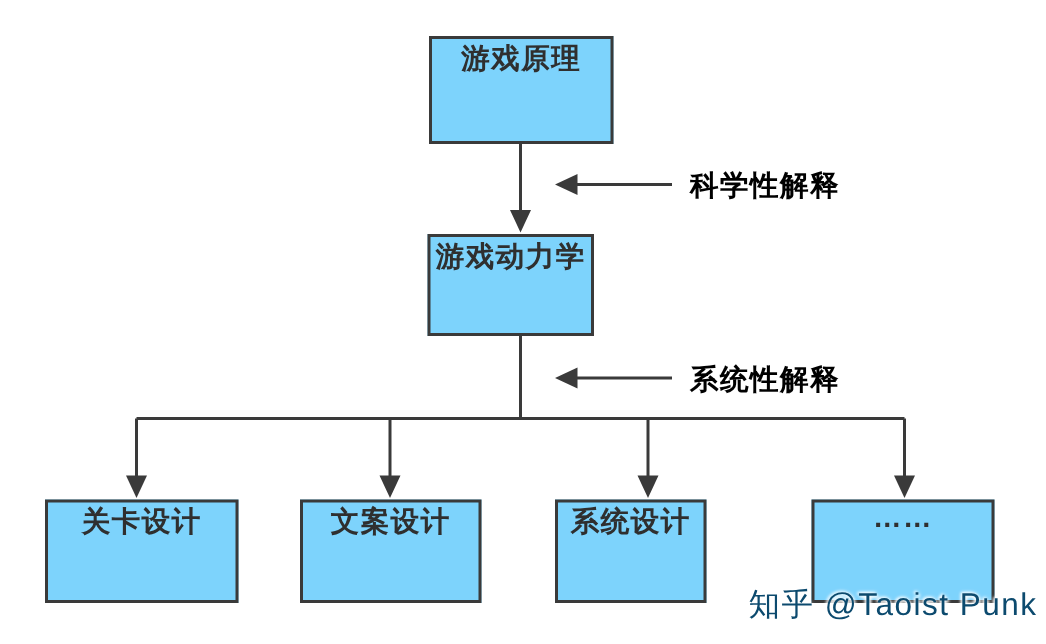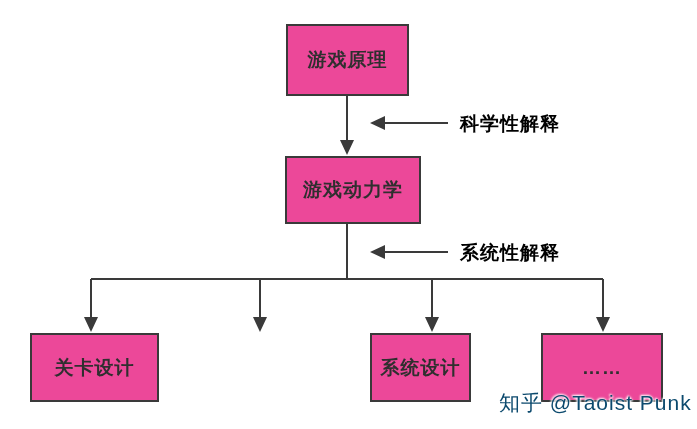--- a/index.html
+++ b/index.html
@@ -19,32 +19,32 @@
     position: absolute;
     left: 0;
     top: 0;
     width: 697px;
     height: 429px;
     pointer-events: none;
   }
   .node {
     position: absolute;
     border: 2px solid #3a3a3a;
-    background: #ec4899;
+    background: #7dd3fc;
     display: flex;
-    align-items: center;
+    align-items: flex-start;
     justify-content: center;
     box-sizing: border-box;
     font-size: 19px;
     font-weight: bold;
     color: #2f2f2f;
     letter-spacing: 1px;
   }
   .node-root   { left: 286px; top: 24px;  width: 123px; height: 72px; }
-  .node-middle { left: 285px; top: 156px; width: 136px; height: 68px; }
+  .node-middle { left: 285px; top: 156px; width: 111px; height: 68px; }
   .node-child  { top: 333px; height: 69px; }
   .child-0 { left: 30px;  width: 129px; }
   .child-1 { left: 200px; width: 121px; }
   .child-2 { left: 370px; width: 101px; }
   .child-3 { left: 541px; width: 122px; }
   .annotation {
     position: absolute;
     left: 460px;
     font-size: 19px;
     font-weight: bold;
@@ -105,20 +105,23 @@
     <span>游戏原理</span>
   </div>
 
   <div class="node node-middle">
     <span>游戏动力学</span>
   </div>
 
   <div class="node node-child child-0">
     <span>关卡设计</span>
   </div>
+  <div class="node node-child child-1">
+    <span>文案设计</span>
+  </div>
   <div class="node node-child child-2">
     <span>系统设计</span>
   </div>
   <div class="node node-child child-3">
     <span>……</span>
   </div>
 
   <div class="annotation annotation-1">科学性解释</div>
   <div class="annotation annotation-2">系统性解释</div>
 

